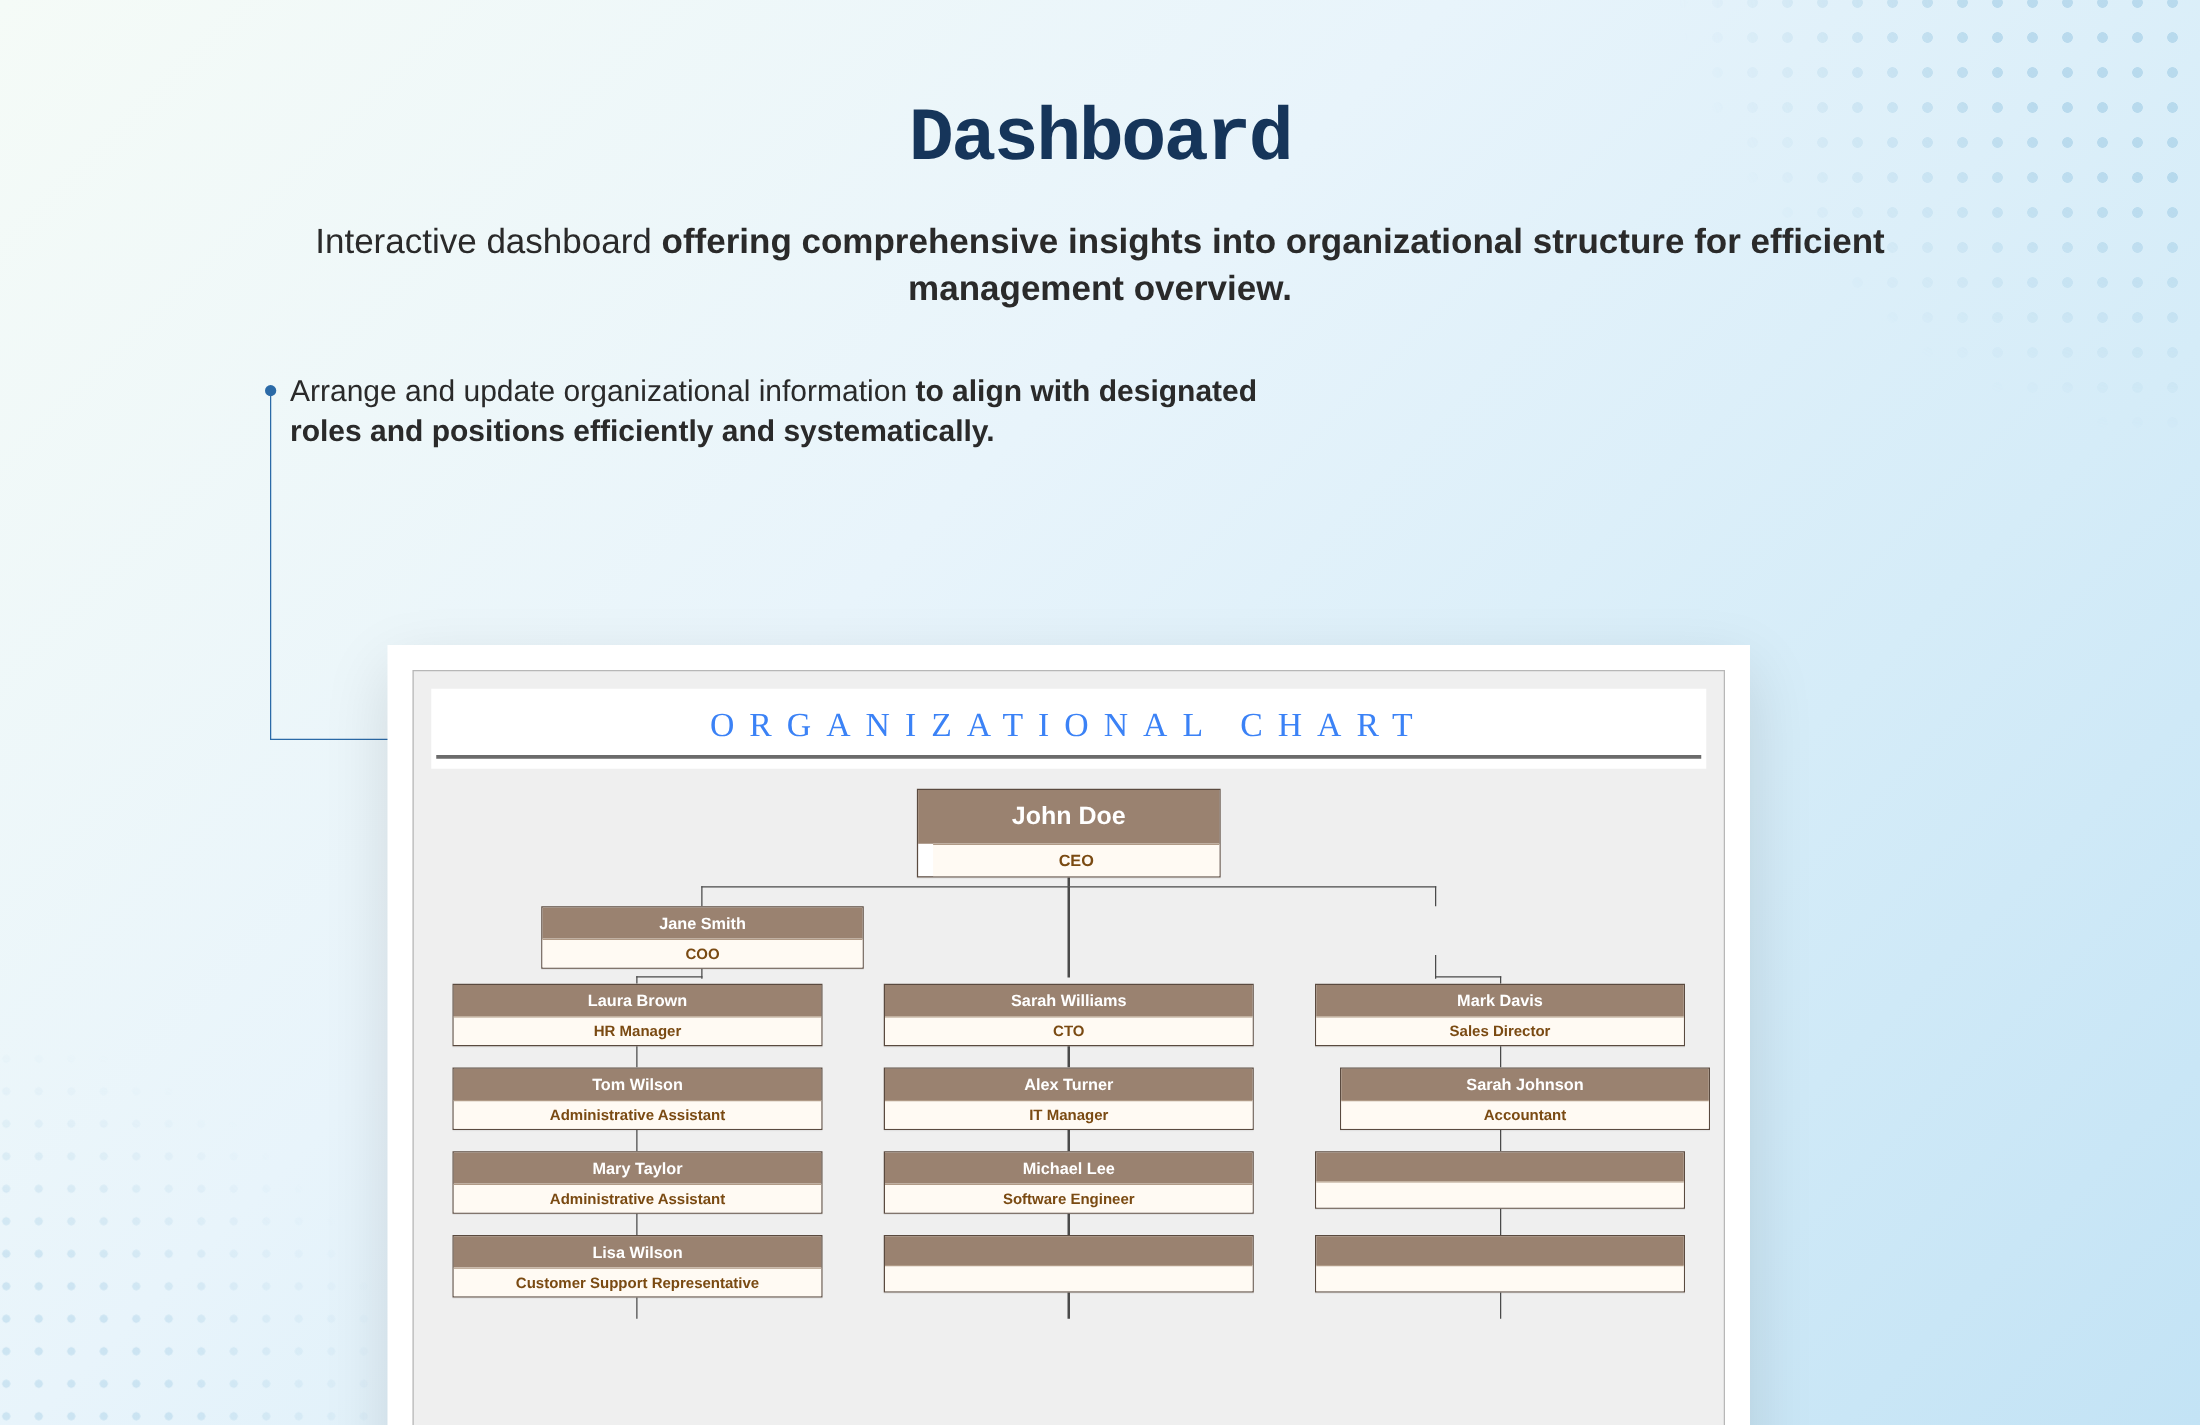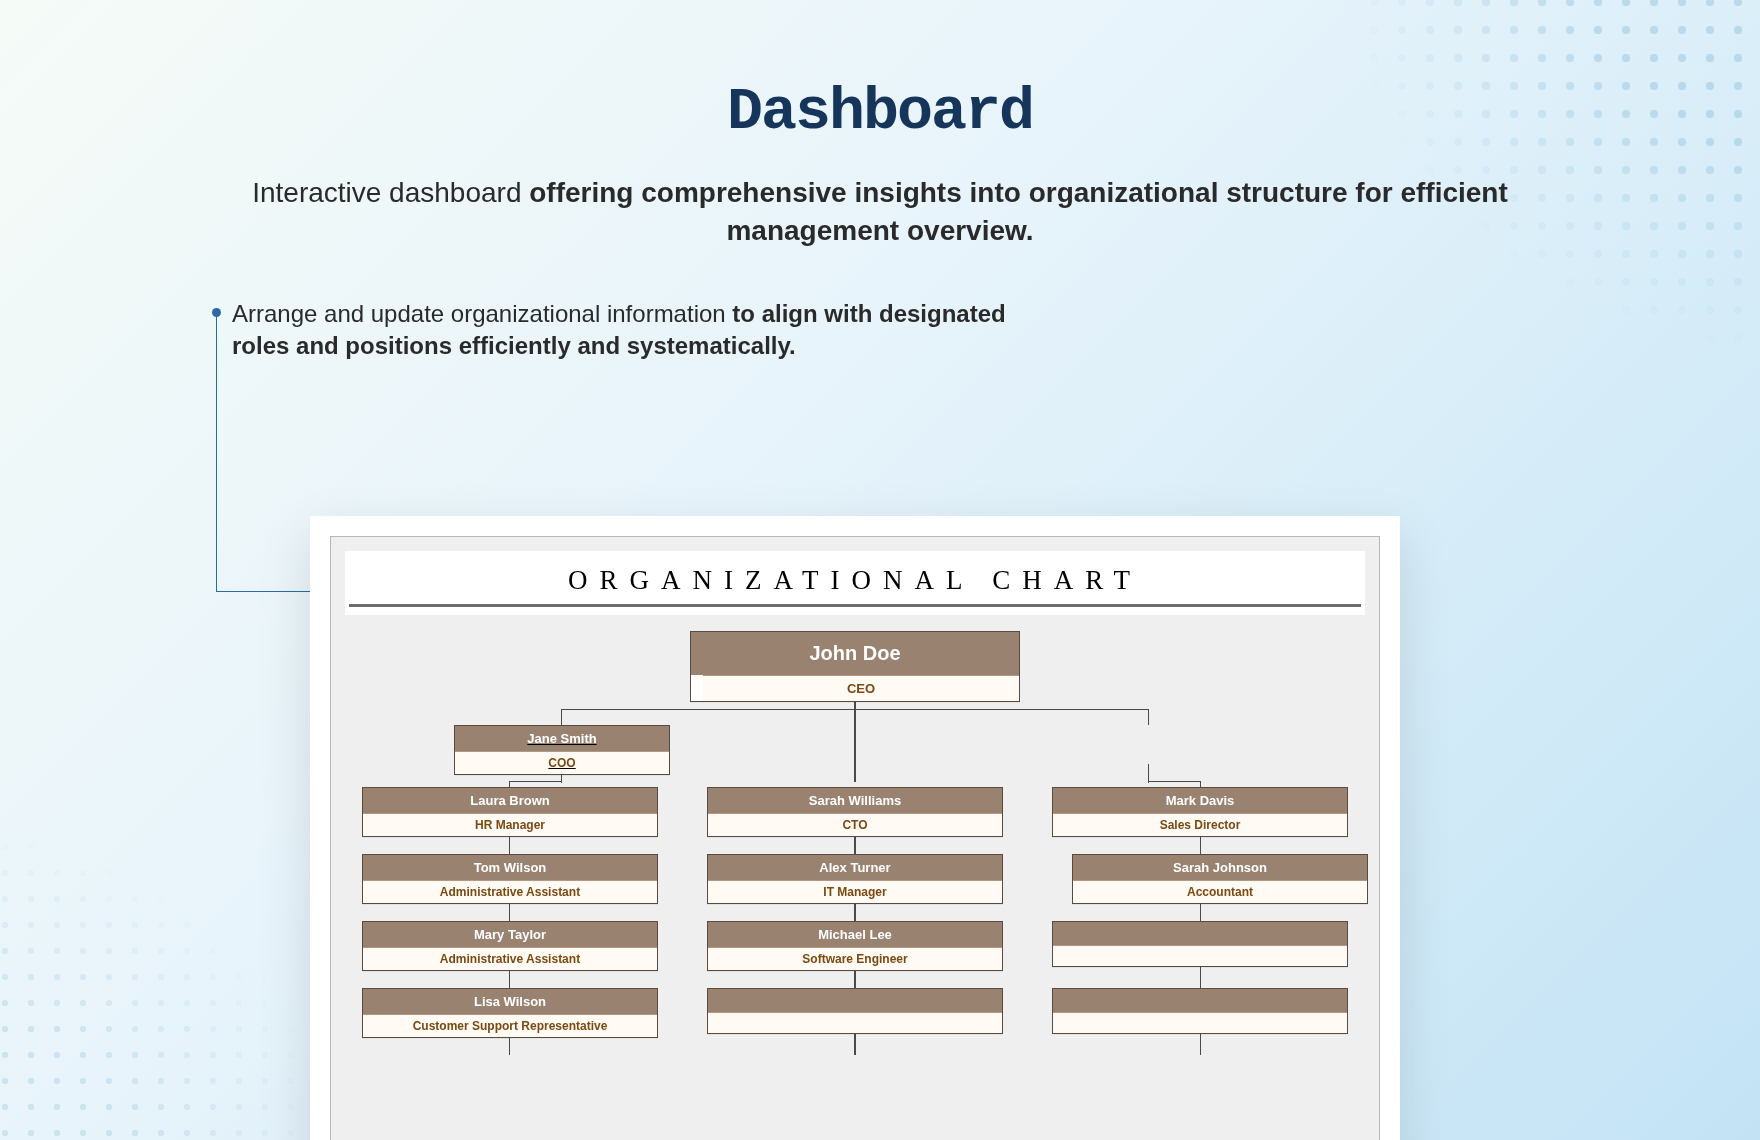--- a/index.html
+++ b/index.html
@@ -90,21 +90,21 @@
     background: #efefef;
     border: 1px solid #b7b7b7;
     padding: 14px 14px 0;
   }
   .chart-title-wrap { background: #fff; padding: 10px 0 8px; }
   .chart-title {
     font-family: Georgia, "Times New Roman", serif;
     text-align: center;
     font-size: 27px;
     letter-spacing: 12px;
-    color: #000000;
+    color: #3b82f6;
     padding: 4px 0 2px;
   }
   .chart-title-rule { height: 3px; background: #6b6b6b; margin: 6px 4px 0; }
 
   
   .chart { position: relative; width: 100%; height: 560px; margin-top: 16px; }
   .node {
     position: absolute;
     transform: translateX(-50%);
     border: 1px solid #5a4a3f;
@@ -123,24 +123,24 @@
   .node .rl {
     background: #fffaf3;
     color: #7a4a12;
     font-weight: 700;
     font-size: 12px;
     text-align: center;
     padding: 4px 4px;
     white-space: nowrap;
     border-top: 1px solid #b09a86;
   }
-  .node.big { width: 330px; }
+  .node.big { width: 243px; }
   .node.big .nm { font-size: 20px; padding: 10px 4px; }
   .node.big .rl { font-size: 13px; padding: 5px 4px; margin-left: 12px; }
-  .node.mid { width: 216px; text-decoration: underline; }
+  .node.mid { width: 258px; }
   .node.std { width: 296px; }
 
   
   .hline, .vline { position: absolute; background: #4a4a4a; }
   .hline { height: 1.3px; }
   .vline { width: 1.3px; }
 
   
   .node.blank .nm { min-height: 23px; }
   .node.blank .rl { min-height: 21px; }

